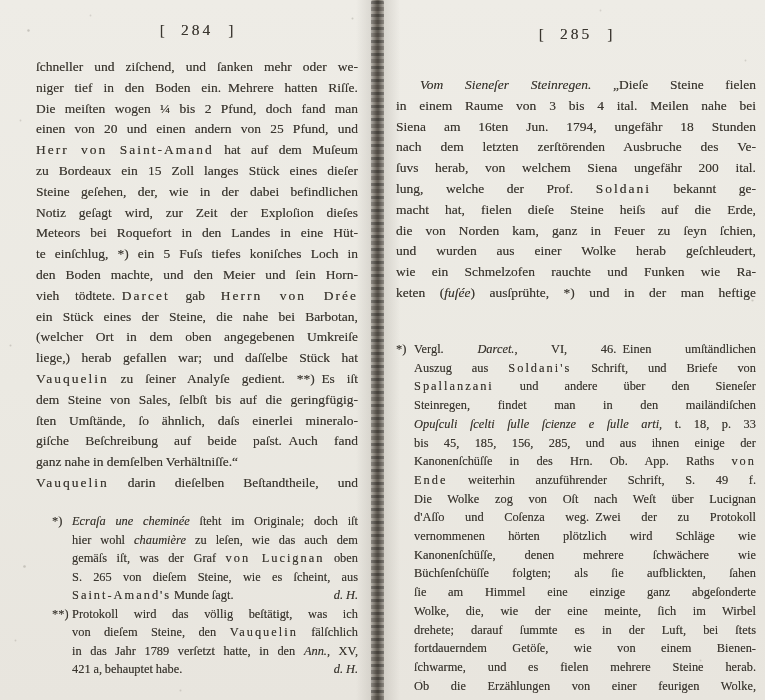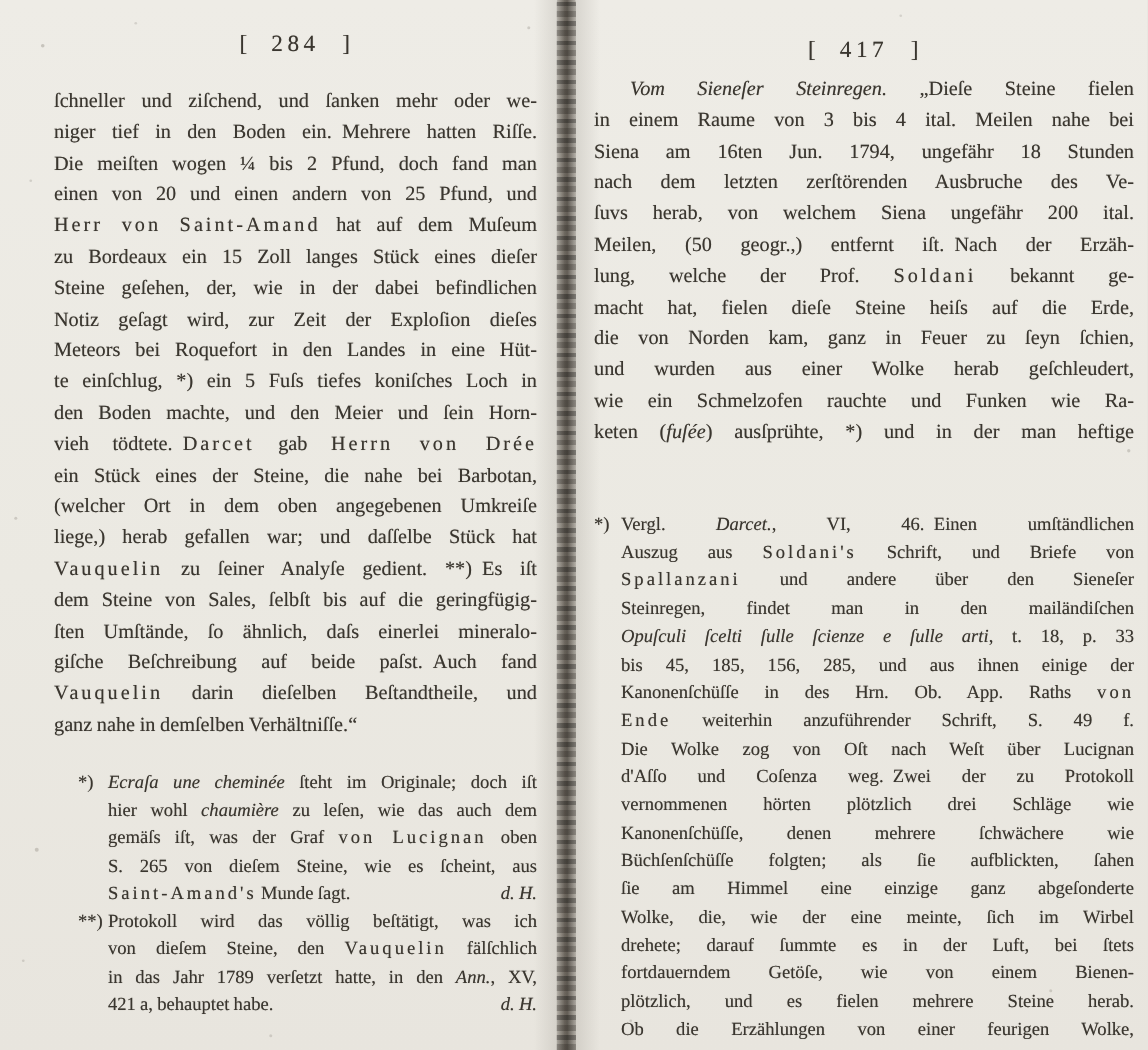--- a/index.html
+++ b/index.html
@@ -15,21 +15,21 @@
   .page { position:absolute; top:0; height:700px; }
   .page-left  { left:36px;  width:322px; }
   .page-right { left:396px; width:360px; }
   .header { position:absolute; width:100%; display:flex; justify-content:center;
             align-items:baseline; gap:15px; font-size:15.5px; letter-spacing:1px; }
   .page-left  .header { top:21px; }
   .page-right .header { top:25px; }
   .header .num { letter-spacing:3px; }
   .bodytext { position:absolute; left:0; right:0; font-size:13.5px; }
   .page-left  .bodytext { top:57px; }
-  .page-right .bodytext { top:49px; }
+  .page-right .bodytext { top:75px; }
   .bodytext .line { line-height:20.8px; }
   .footnotes { position:absolute; font-size:12.4px; }
   .page-left  .footnotes { top:512px; left:16px; width:286px; padding-left:20px; }
   .page-right .footnotes { top:340px; left:0;   width:342px; padding-left:18px; }
   .page-left  .footnotes .line { line-height:18.5px; }
   .page-right .footnotes .line { line-height:18.7px; }
   .line { text-align:justify; text-align-last:justify; white-space:normal;
           word-spacing:-0.3px; }
   .line.left { text-align:left; text-align-last:left; }
   .line.indent { text-indent:24px; }
@@ -86,74 +86,73 @@
         <div class="line"><span>te einſchlug, *) ein 5 Fuſs tiefes koniſches Loch in</span></div>
         <div class="line"><span>den Boden machte, und den Meier und ſein Horn-</span></div>
         <div class="line"><span>vieh tödtete. </span><span class="sp">Darcet</span><span> gab </span><span class="sp">Herrn von Drée</span></div>
         <div class="line"><span>ein Stück eines der Steine, die nahe bei Barbotan,</span></div>
         <div class="line"><span>(welcher Ort in dem oben angegebenen Umkreiſe</span></div>
         <div class="line"><span>liege,) herab gefallen war; und daſſelbe Stück hat</span></div>
         <div class="line"><span class="sp">Vauquelin</span><span> zu ſeiner Analyſe gedient. **) Es iſt</span></div>
         <div class="line"><span>dem Steine von Sales, ſelbſt bis auf die geringfügig-</span></div>
         <div class="line"><span>ſten Umſtände, ſo ähnlich, daſs einerlei mineralo-</span></div>
         <div class="line"><span>giſche Beſchreibung auf beide paſst. Auch fand</span></div>
+        <div class="line left"><span>ganz nahe in demſelben Verhältniſſe.“</span></div>
         <div class="line"><span class="sp">Vauquelin</span><span> darin dieſelben Beſtandtheile, und</span></div>
-        <div class="line left"><span>ganz nahe in demſelben Verhältniſſe.“</span></div>
       </div>
     <div class="footnotes" id="left-foot">
         <div class="line fnfirst"><span class="marker">*)</span><span class="i">Ecraſa une cheminée</span><span> ſteht im Originale; doch iſt</span></div>
         <div class="line"><span>hier wohl </span><span class="i">chaumière</span><span> zu leſen, wie das auch dem</span></div>
         <div class="line"><span>gemäſs iſt, was der Graf </span><span class="sp">von Lucignan</span><span> oben</span></div>
         <div class="line"><span>S. 265 von dieſem Steine, wie es ſcheint, aus</span></div>
         <div class="line left"><span class="tail">d. H.</span><span class="sp">Saint-Amand's</span><span> Munde ſagt.</span></div>
         <div class="line fnfirst"><span class="marker">**)</span><span>Protokoll wird das völlig beſtätigt, was ich</span></div>
         <div class="line"><span>von dieſem Steine, den </span><span class="sp">Vauquelin</span><span> fälſchlich</span></div>
         <div class="line"><span>in das Jahr 1789 verſetzt hatte, in den </span><span class="i">Ann.</span><span>, XV,</span></div>
         <div class="line left"><span class="tail">d. H.</span><span>421 a, behauptet habe.</span></div>
       </div>
   </div>
 
   <div class="gutter-shadow"></div>
   <div class="gutter-core"></div>
 
   <div class="page page-right">
     <div class="header">
       <span>[</span>
-      <span class="num">417</span>
+      <span class="num">285</span>
       <span>]</span>
     </div>
     <div class="bodytext" id="right-body">
         <div class="line indent"><span class="i">Vom Sieneſer Steinregen.</span><span> „Dieſe Steine fielen</span></div>
         <div class="line"><span>in einem Raume von 3 bis 4 ital. Meilen nahe bei</span></div>
         <div class="line"><span>Siena am 16ten Jun. 1794, ungefähr 18 Stunden</span></div>
         <div class="line"><span>nach dem letzten zerſtörenden Ausbruche des Ve-</span></div>
         <div class="line"><span>ſuvs herab, von welchem Siena ungefähr 200 ital.</span></div>
-        <div class="line"><span>Meilen, (50 geogr.,) entfernt iſt. Nach der Erzäh-</span></div>
         <div class="line"><span>lung, welche der Prof. </span><span class="sp">Soldani</span><span> bekannt ge-</span></div>
         <div class="line"><span>macht hat, fielen dieſe Steine heiſs auf die Erde,</span></div>
         <div class="line"><span>die von Norden kam, ganz in Feuer zu ſeyn ſchien,</span></div>
         <div class="line"><span>und wurden aus einer Wolke herab geſchleudert,</span></div>
         <div class="line"><span>wie ein Schmelzofen rauchte und Funken wie Ra-</span></div>
         <div class="line"><span>keten (</span><span class="i">fuſée</span><span>) ausſprühte, *) und in der man heftige</span></div>
       </div>
     <div class="footnotes" id="right-foot">
         <div class="line fnfirst"><span class="marker">*)</span><span>Vergl. </span><span class="i">Darcet.</span><span>, VI, 46. Einen umſtändlichen</span></div>
         <div class="line"><span>Auszug aus </span><span class="sp">Soldani's</span><span> Schrift, und Briefe von</span></div>
         <div class="line"><span class="sp">Spallanzani</span><span> und andere über den Sieneſer</span></div>
         <div class="line"><span>Steinregen, findet man in den mailändiſchen</span></div>
         <div class="line"><span class="i">Opuſculi ſcelti ſulle ſcienze e ſulle arti</span><span>, t. 18, p. 33</span></div>
         <div class="line"><span>bis 45, 185, 156, 285, und aus ihnen einige der</span></div>
         <div class="line"><span>Kanonenſchüſſe in des Hrn. Ob. App. Raths </span><span class="sp">von</span></div>
         <div class="line"><span class="sp">Ende</span><span> weiterhin anzuführender Schrift, S. 49 f.</span></div>
         <div class="line"><span>Die Wolke zog von Oſt nach Weſt über Lucignan</span></div>
         <div class="line"><span>d'Aſſo und Coſenza weg. Zwei der zu Protokoll</span></div>
-        <div class="line"><span>vernommenen hörten plötzlich drei Schläge wie</span></div>
+        <div class="line"><span>vernommenen hörten plötzlich wird Schläge wie</span></div>
         <div class="line"><span>Kanonenſchüſſe, denen mehrere ſchwächere wie</span></div>
         <div class="line"><span>Büchſenſchüſſe folgten; als ſie aufblickten, ſahen</span></div>
         <div class="line"><span>ſie am Himmel eine einzige ganz abgeſonderte</span></div>
         <div class="line"><span>Wolke, die, wie der eine meinte, ſich im Wirbel</span></div>
         <div class="line"><span>drehete; darauf ſummte es in der Luft, bei ſtets</span></div>
         <div class="line"><span>fortdauerndem Getöſe, wie von einem Bienen-</span></div>
-        <div class="line"><span>plötzlich, und es fielen mehrere Steine herab.</span></div>
+        <div class="line"><span>ſchwarme, und es fielen mehrere Steine herab.</span></div>
         <div class="line"><span>Ob die Erzählungen von einer feurigen Wolke,</span></div>
       </div>
   </div>
 </div>
 
 </body></html>

